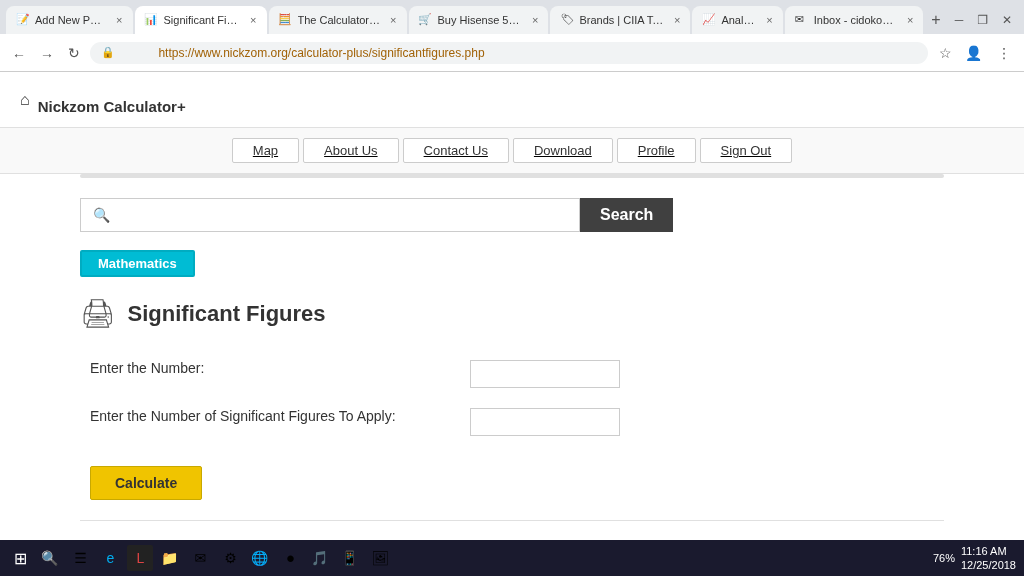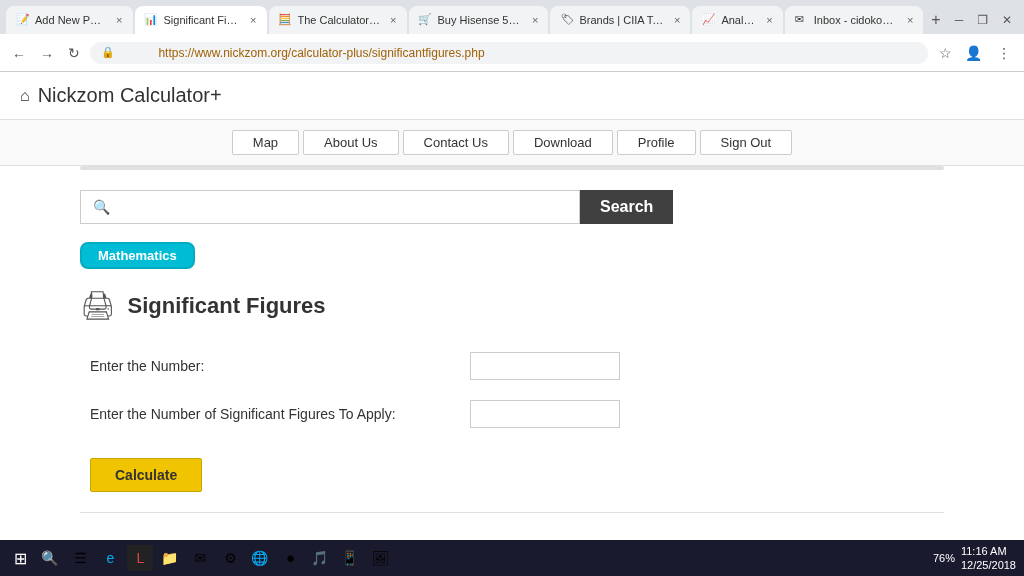--- a/index.html
+++ b/index.html
@@ -26,51 +26,51 @@
     .lock-icon { color: #555; font-size: 11px; }
     .browser-actions { display: flex; gap: 4px; align-items: center; }
     .browser-action-btn { background: none; border: none; font-size: 14px; color: #555; cursor: pointer; padding: 2px 5px; }
     .win-btn { background: none; border: none; font-size: 12px; color: #555; cursor: pointer; padding: 2px 6px; }
 
     
     .page { background: #fff; height: calc(576px - 72px); overflow-y: auto; }
 
     
     .site-header { background: #fff; padding: 12px 20px; border-bottom: 1px solid #e0e0e0; display: flex; align-items: center; gap: 8px; }
-    .site-logo { font-size: 20px; font-weight: normal; color: #333; }
+    .site-logo { font-size: 15px; font-weight: bold; color: #333; margin-top: 14px; }
     .home-icon { color: #333; font-size: 16px; }
 
     
-    .nav-bar { background: #f9f9f9; padding: 10px 80px; border-bottom: 1px solid #e0e0e0; display: flex; gap: 4px; justify-content: center; }
+    .nav-bar { background: #f9f9f9; padding: 10px 80px; border-bottom: 1px solid #e0e0e0; display: flex; gap: 4px; justify-content: center; text-decoration: underline; }
     .nav-item { border: 1px solid #ccc; background: #fff; padding: 4px 20px; font-size: 13px; color: #333; cursor: pointer; border-radius: 2px; }
 
     
     .scroll-indicator { height: 4px; background: #e0e0e0; margin: 0 80px; border-radius: 2px; }
 
     
     .main-content { padding: 20px 80px; }
 
     
     .search-bar { display: flex; margin-bottom: 18px; }
     .search-input { flex: 1; border: 1px solid #ccc; padding: 8px 12px; font-size: 13px; color: #999; display: flex; align-items: center; gap: 6px; background: #fff; max-width: 500px; }
     .search-input input { border: none; outline: none; font-size: 13px; color: #666; width: 100%; background: transparent; }
     .search-icon-img { font-size: 14px; color: #4a90d9; }
     .search-btn { background: #404040; color: #fff; border: none; padding: 8px 20px; font-size: 16px; font-weight: bold; cursor: pointer; }
 
     
-    .math-badge { display: inline-block; background: #00bcd4; color: #fff; padding: 4px 16px; font-size: 13px; font-weight: bold; border: 2px solid #00acc1; border-radius: 8px; margin-bottom: 20px; cursor: pointer; }
+    .math-badge { display: inline-block; background: #00bcd4; color: #fff; padding: 4px 16px; font-size: 13px; font-weight: bold; border: 2px solid #00acc1; border-radius: 2px; margin-bottom: 20px; cursor: pointer; }
 
     
     .page-title-section { display: flex; align-items: center; gap: 12px; margin-bottom: 30px; }
     .calc-icon { font-size: 28px; color: #555; }
     .page-title { font-size: 22px; font-weight: bold; color: #333; }
 
     
     .form-section { padding: 0 10px; }
-    .form-row { display: flex; align-items: center; margin-bottom: 20px; }
+    .form-row { display: flex; align-items: flex-start; margin-bottom: 20px; }
     .form-label { font-size: 14px; color: #333; min-width: 380px; }
     .form-label strong { font-weight: normal; }
     .form-input { border: 1px solid #ccc; padding: 5px 8px; width: 150px; height: 28px; }
 
     
     .calc-btn { background: #f0c400; color: #333; border: 1px solid #c8a800; padding: 8px 24px; font-size: 14px; font-weight: bold; cursor: pointer; border-radius: 2px; margin-top: 10px; }
 
     
     .hr-line { border: none; border-top: 1px solid #e0e0e0; margin: 20px 0; }
 

